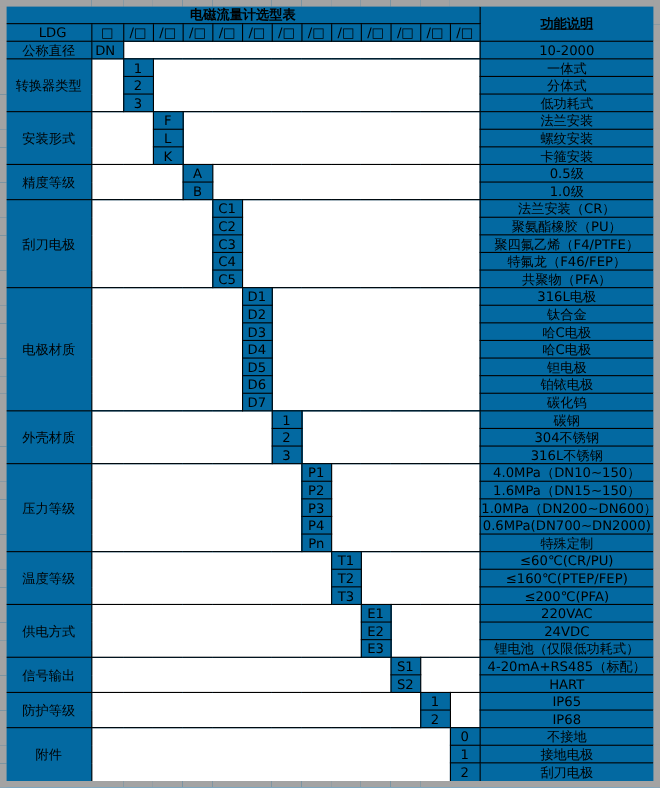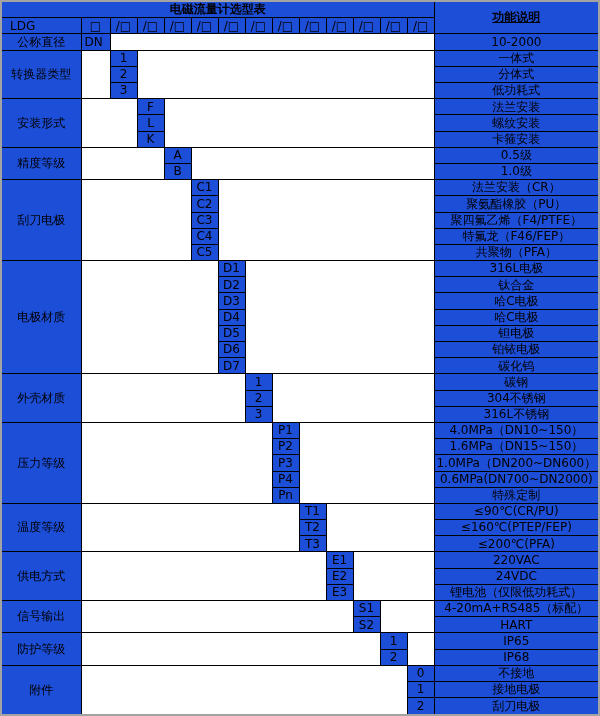--- a/index.html
+++ b/index.html
@@ -1,21 +1,21 @@
 <!DOCTYPE html>
 <html><head>
 <meta charset="utf-8">
 <style>
   html,body{margin:0;padding:0;background:#ffffff;}
   body{width:600px;font-family:"DejaVu Sans",sans-serif;color:#000;}
   table.sel{
     width:600px;height:716px;
     border-collapse:collapse;table-layout:fixed;
-    border:2px solid #a3a3a3;
-    background:#1d4ed8;
+    border:6px solid #a3a3a3;
+    background:#0369a1;
   }
   table.sel td{
     border:1px solid #000;
     padding:0 1px;
     font-size:12px;
     line-height:1.05;
     text-align:center;
     vertical-align:middle;
     overflow:hidden;
     white-space:nowrap;
@@ -50,21 +50,21 @@
     <col>
   </colgroup>
 
   <tbody>
       <tr>
     <td colspan="14" class="title-cell">电磁流量计选型表</td>
     <td rowspan="2" class="fn-head">功能说明</td>
   </tr>
 
   <tr>
-    <td class="code-cell" style="text-align:left;padding-left:8px;">LDG</td>
+    <td class="code-cell" style="text-align:center;padding-left:8px;">LDG</td>
     <td class="code-cell">□</td>
     <td class="code-cell">/□</td>
     <td class="code-cell">/□</td>
     <td class="code-cell">/□</td>
     <td class="code-cell">/□</td>
     <td class="code-cell">/□</td>
     <td class="code-cell">/□</td>
     <td class="code-cell">/□</td>
     <td class="code-cell">/□</td>
     <td class="code-cell">/□</td>
@@ -218,21 +218,21 @@
   <tr>
     <td class="code-cell">Pn</td>
     <td class="desc-cell">特殊定制</td>
   </tr>
 
   <tr>
     <td rowspan="3" class="label-cell">温度等级</td>
     <td rowspan="3" colspan="8" class="blank"></td>
     <td class="code-cell">T1</td>
     <td rowspan="3" colspan="4" class="blank"></td>
-    <td class="desc-cell">≤90℃(CR/PU)</td>
+    <td class="desc-cell">≤60℃(CR/PU)</td>
   </tr>
   <tr>
     <td class="code-cell">T2</td>
     <td class="desc-cell">≤160℃(PTEP/FEP)</td>
   </tr>
   <tr>
     <td class="code-cell">T3</td>
     <td class="desc-cell">≤200℃(PFA)</td>
   </tr>
 

